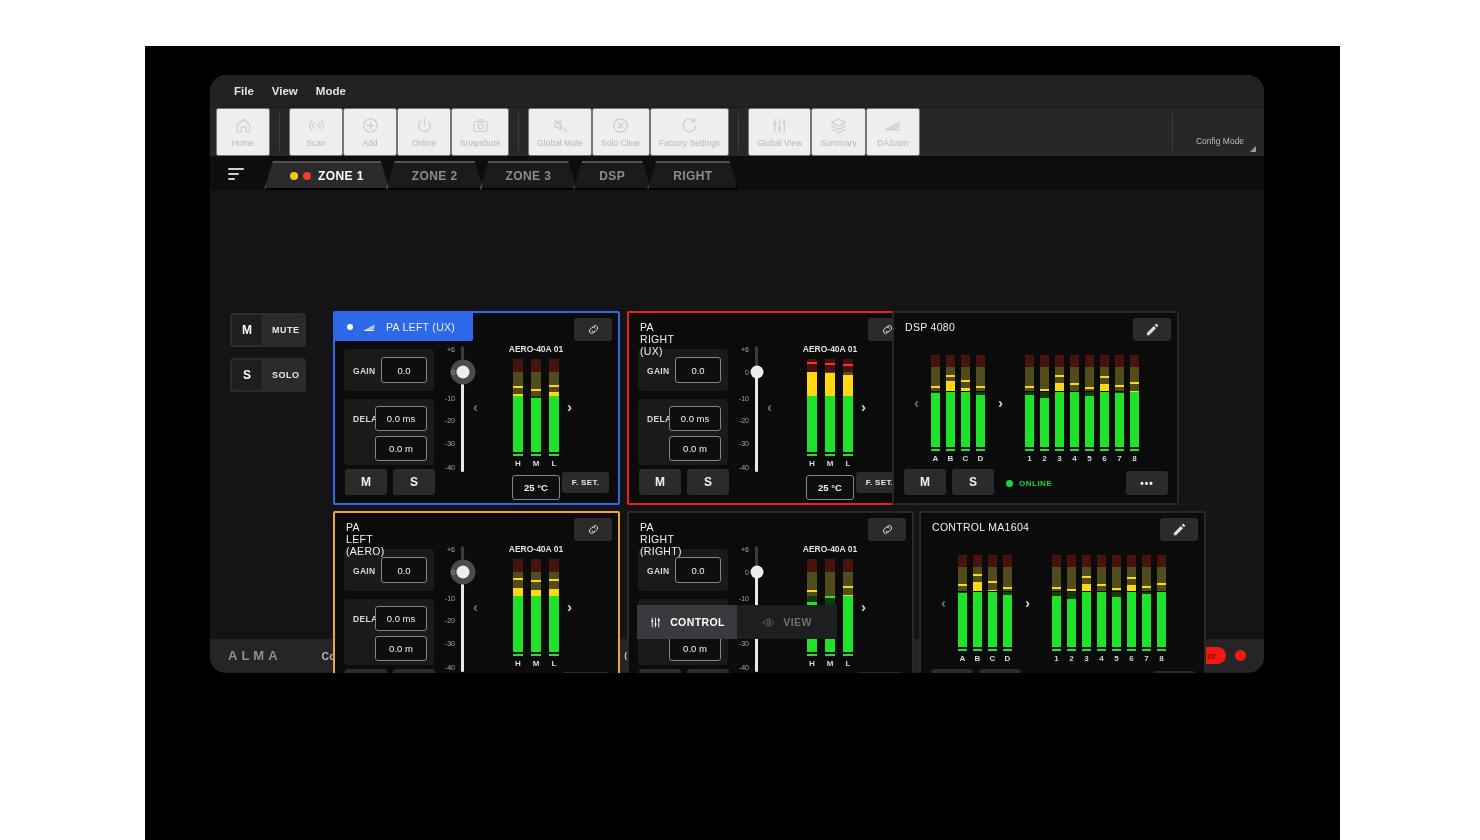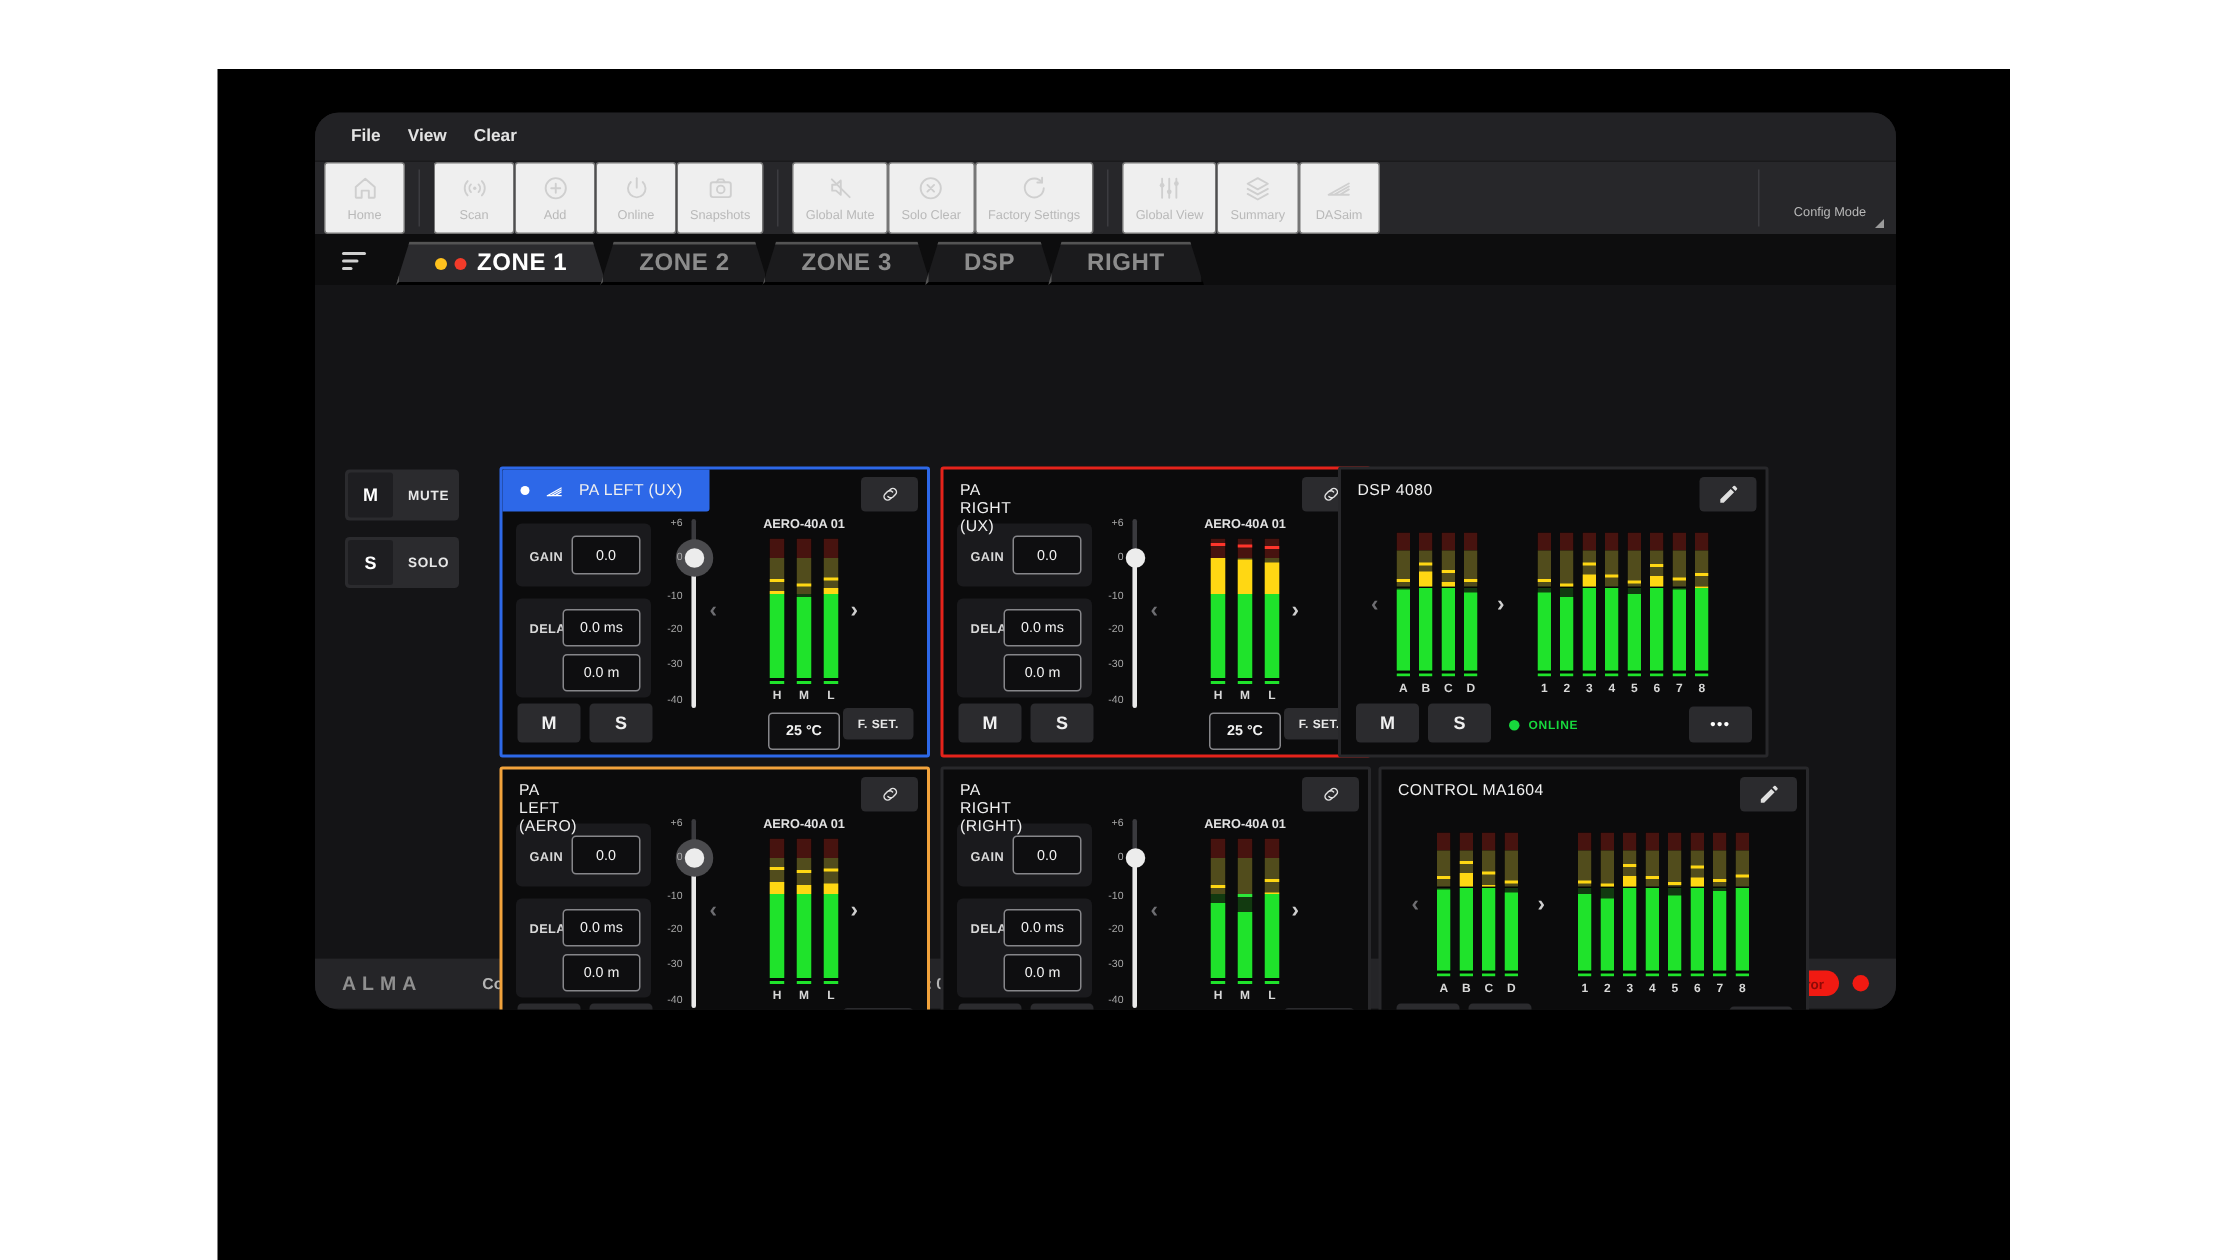--- a/index.html
+++ b/index.html
@@ -30,21 +30,21 @@
   .config-btn .corner{position:absolute;right:2px;bottom:4px;width:0;height:0;
               border-left:6px solid transparent;border-bottom:6px solid #9b9b9b;}
 
   
   .tabstrip{height:34px;background:#0d0d0e;display:flex;align-items:flex-end;padding:0 14px;}
   .sort-icon{width:18px;height:12px;margin:0 18px 10px 4px;display:flex;flex-direction:column;gap:3px;}
   .sort-icon i{display:block;height:2px;background:#cfcfcf;border-radius:1px;}
   .sort-icon i:nth-child(1){width:16px}.sort-icon i:nth-child(2){width:11px}.sort-icon i:nth-child(3){width:7px}
   .tabs{display:flex;align-items:flex-end;}
   .ztab{height:29px;display:flex;align-items:center;gap:7px;padding:0 24px;margin-right:-4px;
-        background:#1b1b1d;color:#8c8c8c;font-size:16px;font-weight:700;letter-spacing:.4px;
+        background:#1b1b1d;color:#8c8c8c;font-size:12px;font-weight:700;letter-spacing:.4px;
         clip-path:polygon(9px 0,calc(100% - 9px) 0,100% 100%,0 100%);}
   .ztab.active{background:#2b2b2e;color:#ffffff;}
   .zdot{width:8px;height:8px;border-radius:50%;display:inline-block;}
 
   
   .content{position:relative;height:449px;background:#141416;}
 
   .side-btn{position:absolute;left:20px;width:76px;height:34px;background:#2b2b2e;border:none;border-radius:3px;
             display:flex;align-items:center;padding:2px;gap:10px;}
   .side-btn .key{width:30px;height:30px;background:#1e1e21;border-radius:2px;color:#fff;
@@ -160,21 +160,21 @@
 <body>
 
 <div class="page">
   <div class="backdrop"></div>
 
   <div class="window">
 
     <div class="menubar">
         <span class="menu-item">File</span>
         <span class="menu-item">View</span>
-        <span class="menu-item">Clear</span>
+        <span class="menu-item">Mode</span>
       </div>
 
     <div class="toolbar">
       <div class="tb-items">
           <button class="tb-item">
     <span class="ic">
               <svg viewBox="0 0 24 24" fill="none" stroke="currentColor" stroke-width="1.6" stroke-linecap="round" stroke-linejoin="round">
                 <path d="M4 11l8-7 8 7v8.4a.6.6 0 0 1-.6.6H15v-6H9v6H4.6a.6.6 0 0 1-.6-.6z"></path>
               </svg>
             </span>
@@ -1033,20 +1033,42 @@
   </div>
               </div>
     </div>
     <button class="sq mbtn">M</button>
     <button class="sq sbtn">S</button>
 
     <button class="morebtn">•••</button>
   </div>
         </div>
 
+      <div class="bottom-tabs">
+        <button class="btab btab-control">
+          <span class="ic">
+              <svg viewBox="0 0 24 24" fill="none" stroke="currentColor" stroke-width="1.6" stroke-linecap="round" stroke-linejoin="round">
+                <path d="M6 4v16M12 4v16M18 4v16"></path>
+                <circle cx="6" cy="9.5" r="2" fill="currentColor" stroke="none"></circle>
+                <circle cx="12" cy="15" r="2" fill="currentColor" stroke="none"></circle>
+                <circle cx="18" cy="8" r="2" fill="currentColor" stroke="none"></circle>
+              </svg>
+            </span>
+          <span>CONTROL</span>
+        </button>
+        <button class="btab btab-view">
+          <span class="ic">
+              <svg viewBox="0 0 24 24" fill="none" stroke="currentColor" stroke-width="1.6" stroke-linecap="round" stroke-linejoin="round">
+                <path d="M2.5 12S6.5 5.5 12 5.5 21.5 12 21.5 12 17.5 18.5 12 18.5 2.5 12 2.5 12z"></path>
+                <circle cx="12" cy="12" r="3"></circle>
+              </svg>
+            </span>
+          <span>VIEW</span>
+        </button>
+      </div>
     </div>
 
     <div class="statusbar">
       <span class="logo">ALMA</span>
       <span class="sb-text">Connected: 24 of 124</span>
       <span class="sb-sep">|</span>
       <span class="sb-text">Project: omega2</span>
       <span class="sb-sep">|</span>
       <span class="sb-text">Packets: 0</span>
       <div class="sb-right">

